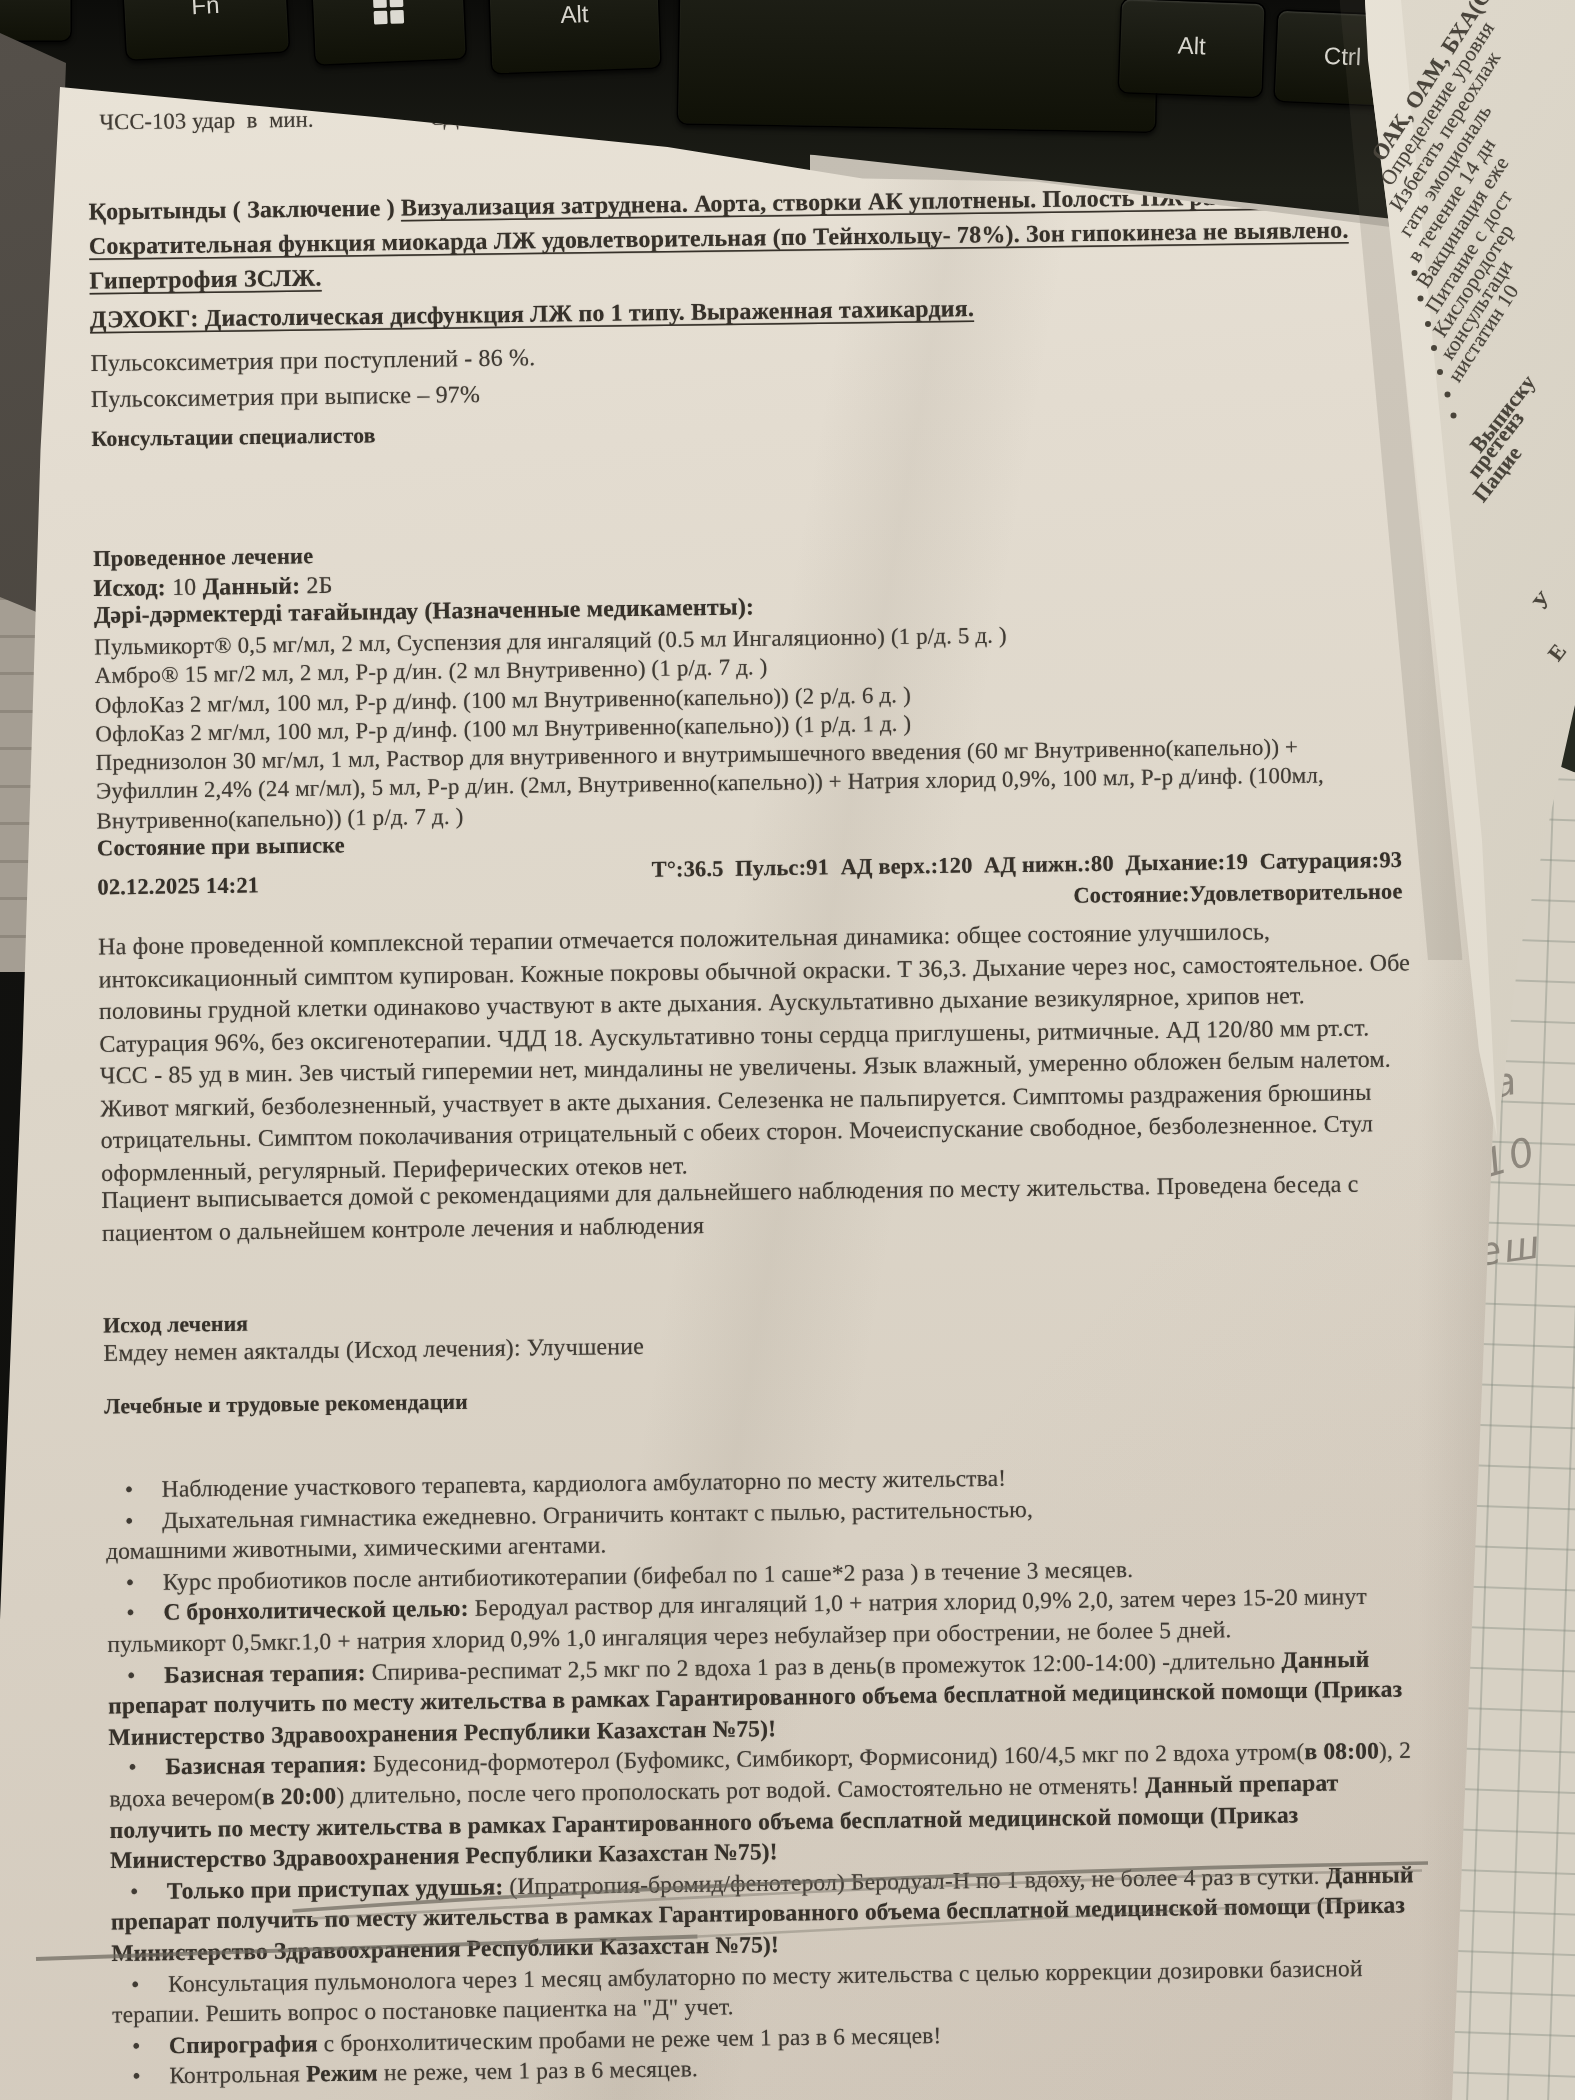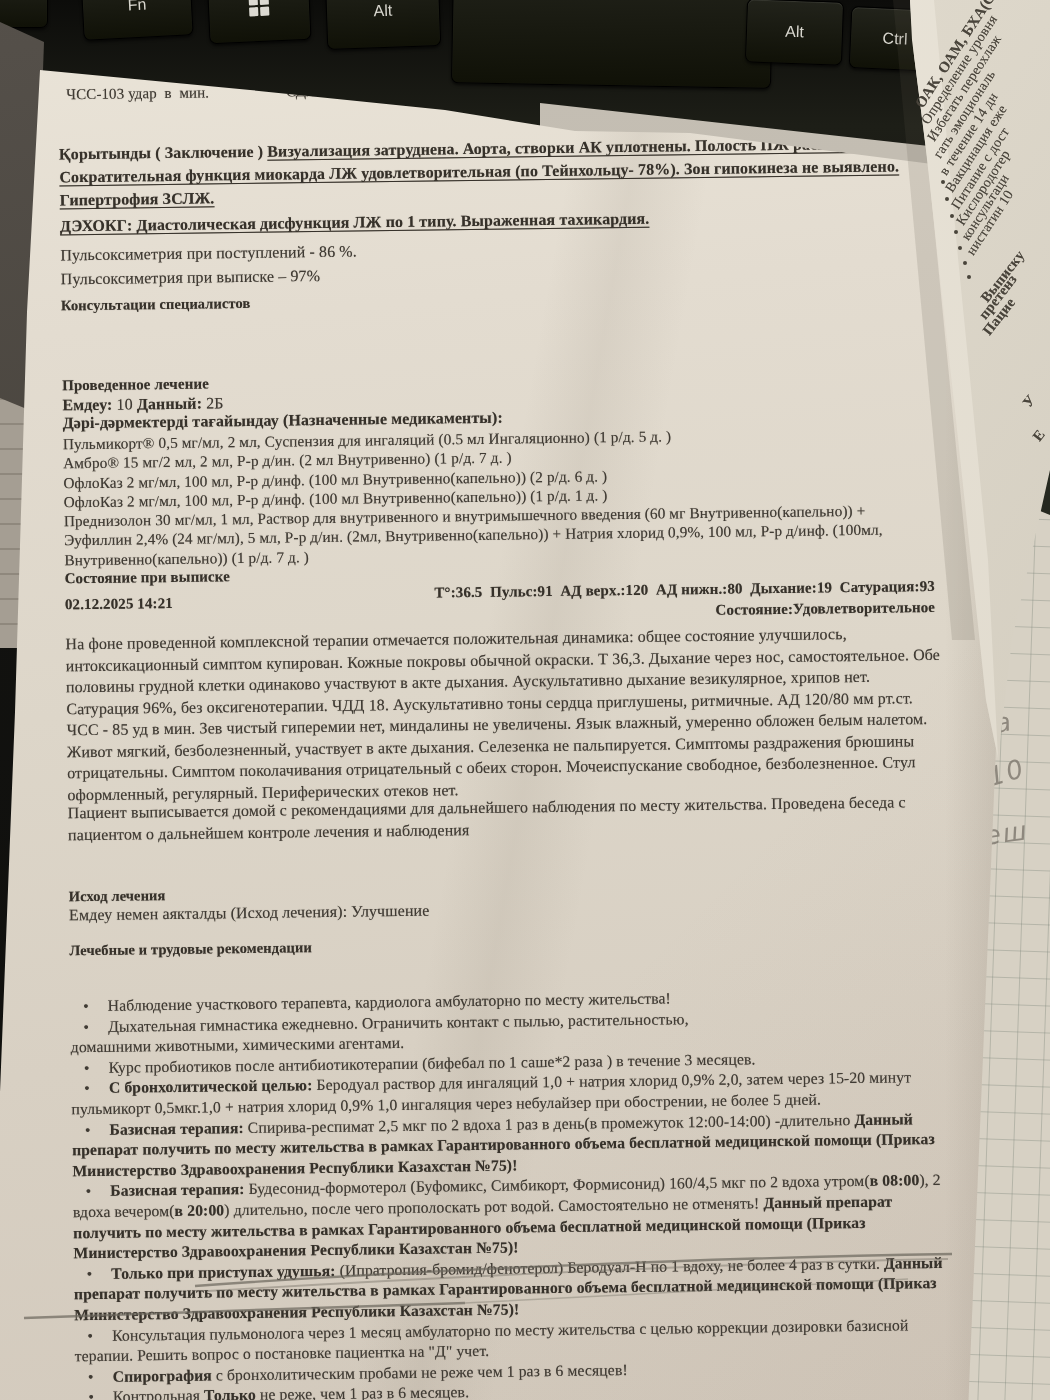--- a/index.html
+++ b/index.html
@@ -33,21 +33,21 @@
   .desk-sliver{position:absolute;inset:0;background:#262920;
       clip-path:polygon(995px 450px,1050px 428px,1050px 515px,1008px 498px);}
   
   .main-paper{position:absolute;inset:0;
       background:
         linear-gradient(90deg,transparent 90%,rgba(105,95,82,.28) 99%),
         linear-gradient(100deg,transparent 46%,rgba(120,110,95,.10) 51%,transparent 57%),
         linear-gradient(315deg,rgba(150,130,115,.12),transparent 35%),
         linear-gradient(175deg,#eae4d8 0%,#e3dcd0 22%,#ddd6c9 48%,#d8d0c3 72%,#d3cabd 100%);
       clip-path:polygon(40px 58px,250px 78px,445px 98px,575px 119px,690px 121px,932px 152px,
-                        978px 400px,1000px 640px,968px 1400px,0 1400px,0 1080px,15px 700px,27px 300px);margin-top:12px;}
+                        978px 400px,1000px 640px,968px 1400px,0 1400px,0 1080px,15px 700px,27px 300px);}
   .doc{position:absolute;left:58px;top:62px;width:884px;height:1338px;
        transform:rotate(-.75deg);transform-origin:30px 0;
        color:#403b34;font-size:16px;letter-spacing:.1px;
        text-shadow:0 0 .7px rgba(62,56,48,.55);}
   .abs{position:absolute;}
   .b{font-weight:bold;color:#36312a;}
   .u{text-decoration:underline;text-underline-offset:3px;}
   .pre{white-space:pre;}
   .nw{white-space:nowrap;}
   .meds div{white-space:nowrap;font-size:15.3px;line-height:19.3px;}
@@ -140,21 +140,21 @@
 
       <div class="abs" style="top:169px;left:0;line-height:23.5px;">
         <div>Пульсоксиметрия при поступлений - 86 %.</div>
         <div>Пульсоксиметрия при выписке – 97%</div>
       </div>
 
       <div class="abs b" style="top:223px;left:0;font-size:14.5px;">Консультации специалистов</div>
 
       <div class="abs b" style="top:303px;left:0;font-size:15px;">Проведенное лечение</div>
 
-      <div class="abs" style="top:322px;left:0;"><span class="b">Емдеу:</span><span class="pre"> 10 </span><span class="b">Данный:</span><span class="pre"> 2Б</span></div>
+      <div class="abs" style="top:322px;left:0;"><span class="b">Исход:</span><span class="pre"> 10 </span><span class="b">Данный:</span><span class="pre"> 2Б</span></div>
 
       <div class="abs b nw" style="top:340px;left:0;">Дәрі-дәрмектерді тағайындау (Назначенные медикаменты):</div>
 
       <div class="abs meds" style="top:360px;left:0;">
         <div>Пульмикорт® 0,5 мг/мл, 2 мл, Суспензия для ингаляций (0.5 мл Ингаляционно) (1 р/д. 5 д. )</div>
         <div>Амбро® 15 мг/2 мл, 2 мл, Р-р д/ин. (2 мл Внутривенно) (1 р/д. 7 д. )</div>
         <div>ОфлоКаз 2 мг/мл, 100 мл, Р-р д/инф. (100 мл Внутривенно(капельно)) (2 р/д. 6 д. )</div>
         <div>ОфлоКаз 2 мг/мл, 100 мл, Р-р д/инф. (100 мл Внутривенно(капельно)) (1 р/д. 1 д. )</div>
         <div>Преднизолон 30 мг/мл, 1 мл, Раствор для внутривенного и внутримышечного введения (60 мг Внутривенно(капельно)) +</div>
         <div>Эуфиллин 2,4% (24 мг/мл), 5 мл, Р-р д/ин. (2мл, Внутривенно(капельно)) + Натрия хлорид 0,9%, 100 мл, Р-р д/инф. (100мл,</div>
@@ -180,21 +180,21 @@
       <div class="abs" style="top:922px;left:0;width:880px;">
         <div class="rec"><span class="bl">•</span><span>Наблюдение участкового терапевта, кардиолога амбулаторно по месту жительства!</span></div>
         <div class="rec"><span class="bl">•</span><span>Дыхательная гимнастика ежедневно. Ограничить контакт с пылью, растительностью,</span><br><span>домашними животными, химическими агентами.</span></div>
         <div class="rec"><span class="bl">•</span><span>Курс пробиотиков после антибиотикотерапии (бифебал по 1 саше*2 раза  ) в течение 3 месяцев.</span></div>
         <div class="rec"><span class="bl">•</span><span class="b">С бронхолитической целью:</span><span> Беродуал раствор для ингаляций 1,0 + натрия хлорид 0,9% 2,0, затем через 15-20 минут пульмикорт 0,5мкг.1,0 + натрия хлорид 0,9% 1,0 ингаляция через небулайзер при обострении, не более 5 дней.</span></div>
         <div class="rec"><span class="bl">•</span><span class="b">Базисная терапия:</span><span> Спирива-респимат 2,5 мкг  по 2 вдоха 1 раз в день(в промежуток 12:00-14:00) -длительно </span><span class="b">Данный препарат получить по месту жительства в рамках Гарантированного объема бесплатной медицинской помощи (Приказ Министерство Здравоохранения Республики Казахстан №75)!</span></div>
         <div class="rec"><span class="bl">•</span><span class="b">Базисная терапия:</span><span> Будесонид-формотерол (Буфомикс, Симбикорт, Формисонид) 160/4,5 мкг по 2 вдоха утром(</span><span class="b">в 08:00</span><span>), 2 вдоха вечером(</span><span class="b">в 20:00</span><span>)  длительно, после чего прополоскать рот водой. Самостоятельно не отменять! </span><span class="b">Данный препарат получить по месту жительства в рамках Гарантированного объема бесплатной медицинской помощи (Приказ Министерство Здравоохранения Республики Казахстан №75)!</span></div>
         <div class="rec"><span class="bl">•</span><span class="b">Только при приступах удушья:</span><span> (Ипратропия-бромид/фенотерол) Беродуал-Н  по 1 вдоху, не более 4 раз в сутки. </span><span class="b">Данный препарат получить по месту жительства в рамках Гарантированного объема бесплатной медицинской помощи (Приказ Министерство Здравоохранения Республики Казахстан №75)!</span></div>
         <div class="rec"><span class="bl">•</span><span>Консультация пульмонолога через 1 месяц амбулаторно по месту жительства с целью коррекции дозировки базисной терапии. Решить вопрос о постановке пациентка на "Д" учет.</span></div>
         <div class="rec"><span class="bl">•</span><span class="b">Спирография</span><span> с бронхолитическим пробами не реже чем 1 раз в 6 месяцев!</span></div>
-        <div class="rec"><span class="bl">•</span><span>Контрольная </span><span class="b">Только</span><span> не реже, чем 1 раз в 6 месяцев.</span></div>
+        <div class="rec"><span class="bl">•</span><span>Контрольная </span><span class="b">Режим</span><span> не реже, чем 1 раз в 6 месяцев.</span></div>
       </div>
     </div>
 
     <svg class="pen" viewBox="0 0 1050 1400">
       <path d="M195,1274 C 400,1259 700,1246 952,1242" stroke="#6b665c" stroke-width="2.4" fill="none" opacity="0.7"></path>
       <path d="M208,1279 C 460,1264 760,1250 948,1247" stroke="#6b665c" stroke-width="1.8" fill="none" opacity="0.4"></path>
       <path d="M24,1306 C 150,1302 330,1295 465,1291" stroke="#6b665c" stroke-width="2.6" fill="none" opacity="0.7"></path>
       <path d="M465,1291 C 610,1284 790,1274 908,1267" stroke="#6b665c" stroke-width="1.6" fill="none" opacity="0.35"></path>
     </svg>
   </div>

